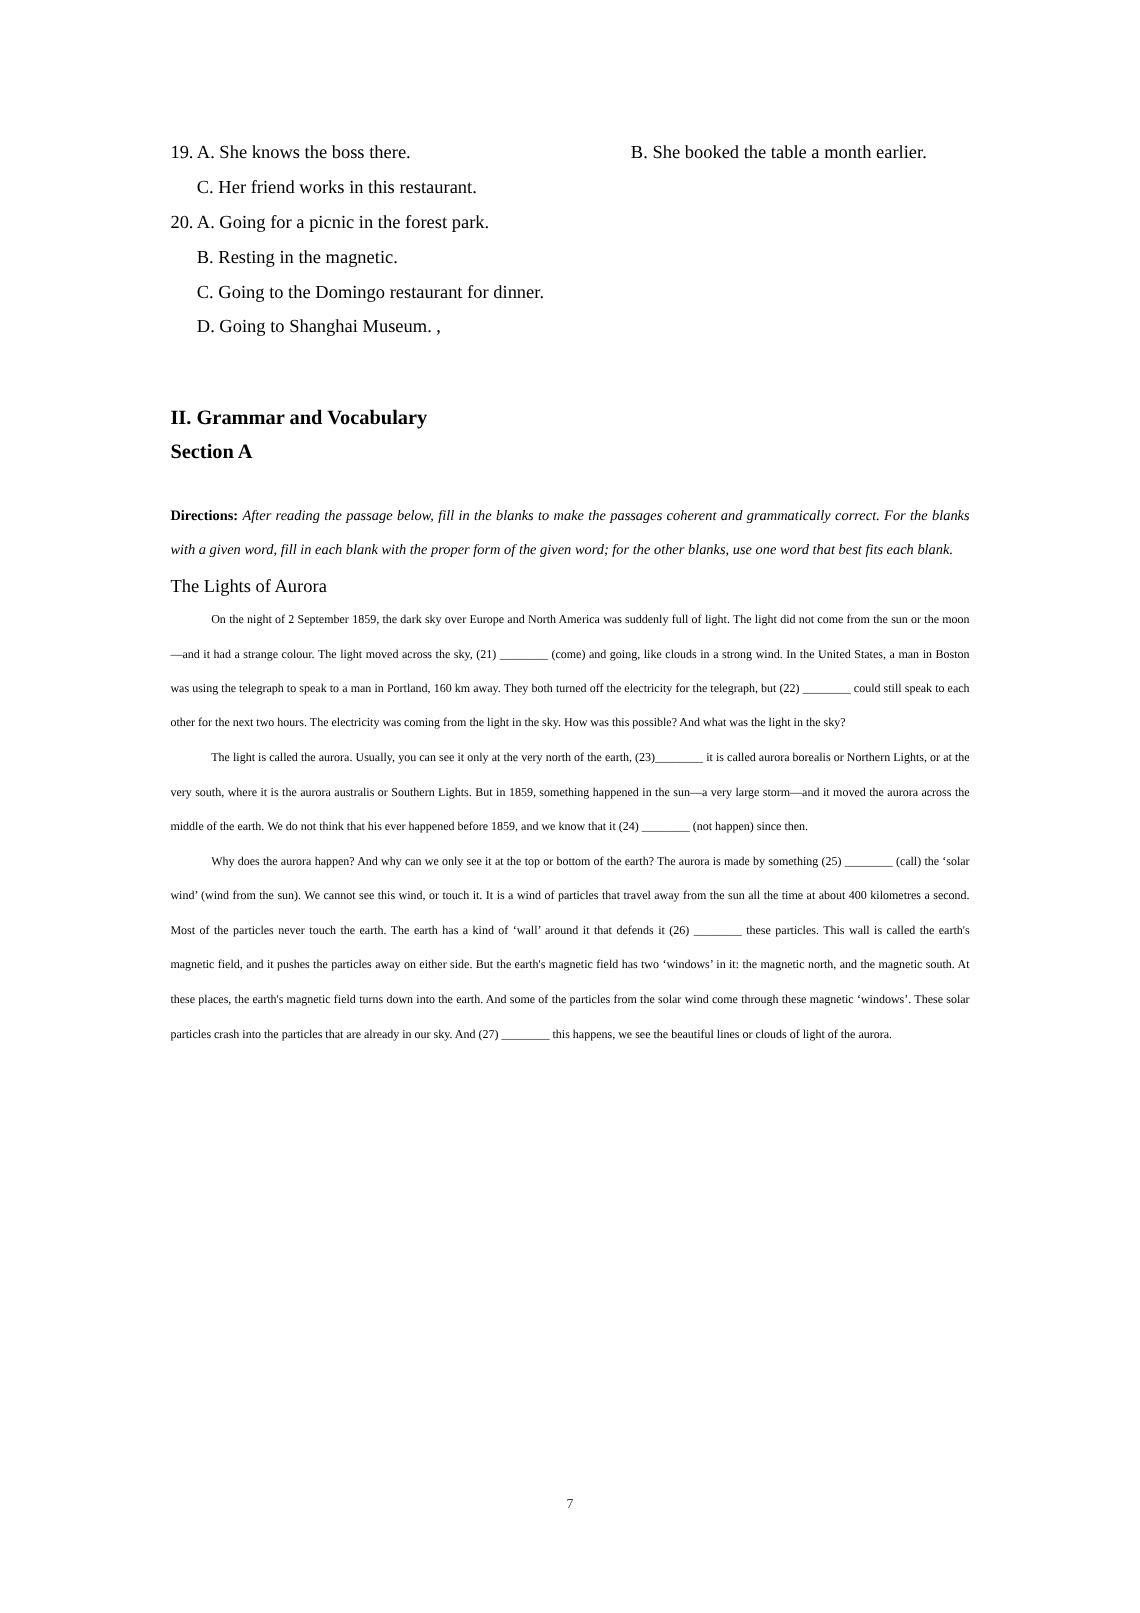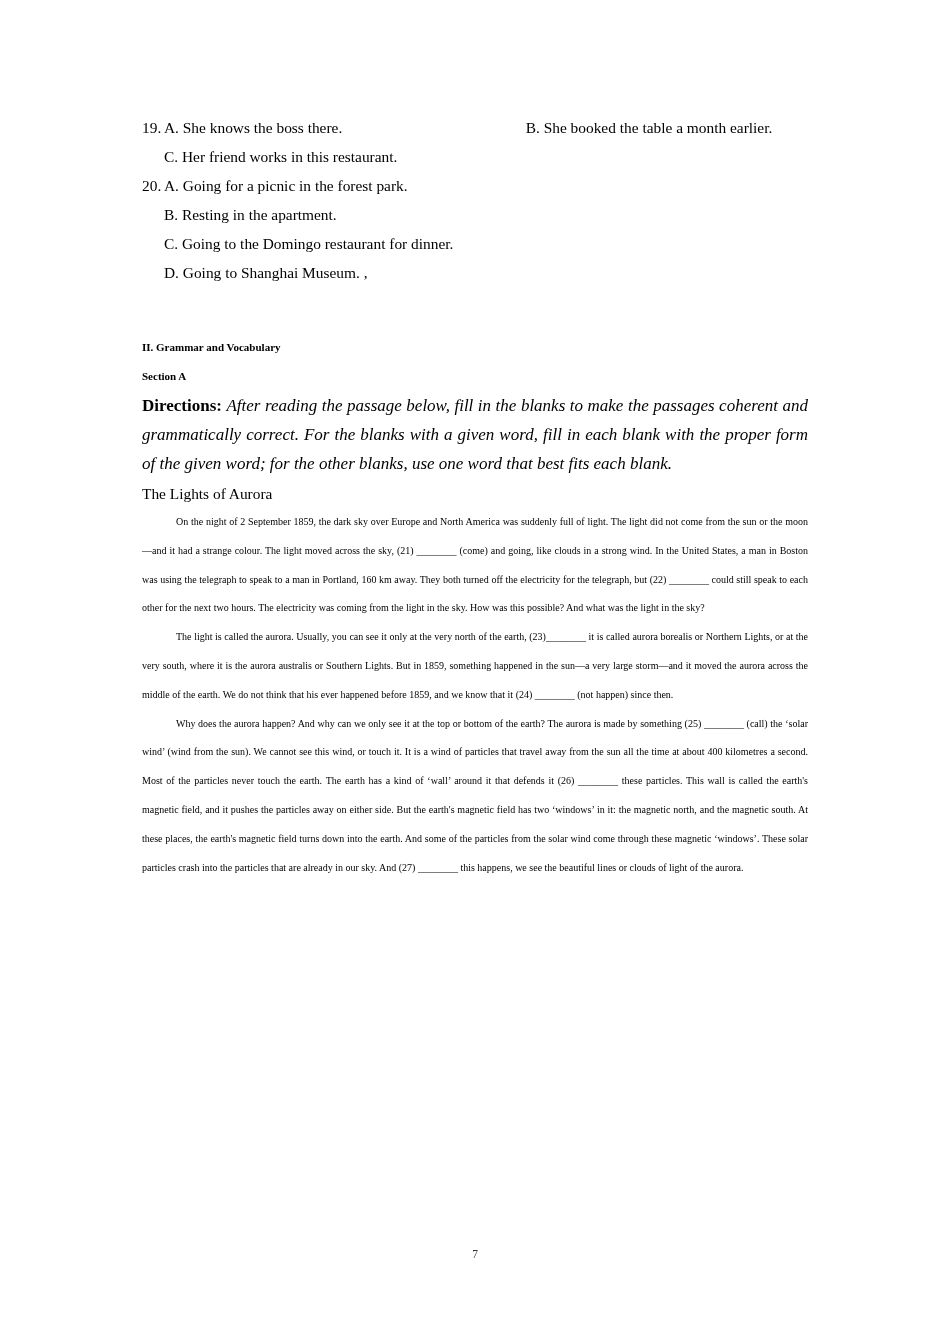--- a/index.html
+++ b/index.html
@@ -46,29 +46,30 @@
     flex: none;
     text-align: left;
   }
   .qnum.blank { visibility: hidden; }
   .opt-text { white-space: nowrap; }
 
   
   .gap-lg { height: 46px; }
 
   .heading {
-    font-size: 11px;
+    font-size: 17px;
     line-height: 29px;
     font-weight: bold;
   }
   .directions {
-    font-size: 17px;
+    font-size: 12px;
     line-height: 29px;
     text-align: justify;
     text-justify: inter-word;
+    margin-top: 24px;
   }
   .directions .lead {
     font-weight: bold;
     font-style: normal;
   }
   .directions .body {
     font-style: italic;
   }
   .passage-title {
     font-size: 15.4px;
@@ -131,21 +132,21 @@
       <div class="mcq-row">
         <div class="mcq-col left">
           <span class="qnum">20.</span>
           <span class="opt-text">A. Going for a picnic in the forest park.</span>
         </div>
       </div>
 
       <div class="mcq-row">
         <div class="mcq-col left">
           <span class="qnum blank">20.</span>
-          <span class="opt-text">B. Resting in the apartment.</span>
+          <span class="opt-text">B. Resting in the magnetic.</span>
         </div>
       </div>
 
       <div class="mcq-row">
         <div class="mcq-col left">
           <span class="qnum blank">20.</span>
           <span class="opt-text">C. Going to the Domingo restaurant for dinner.</span>
         </div>
       </div>
 

